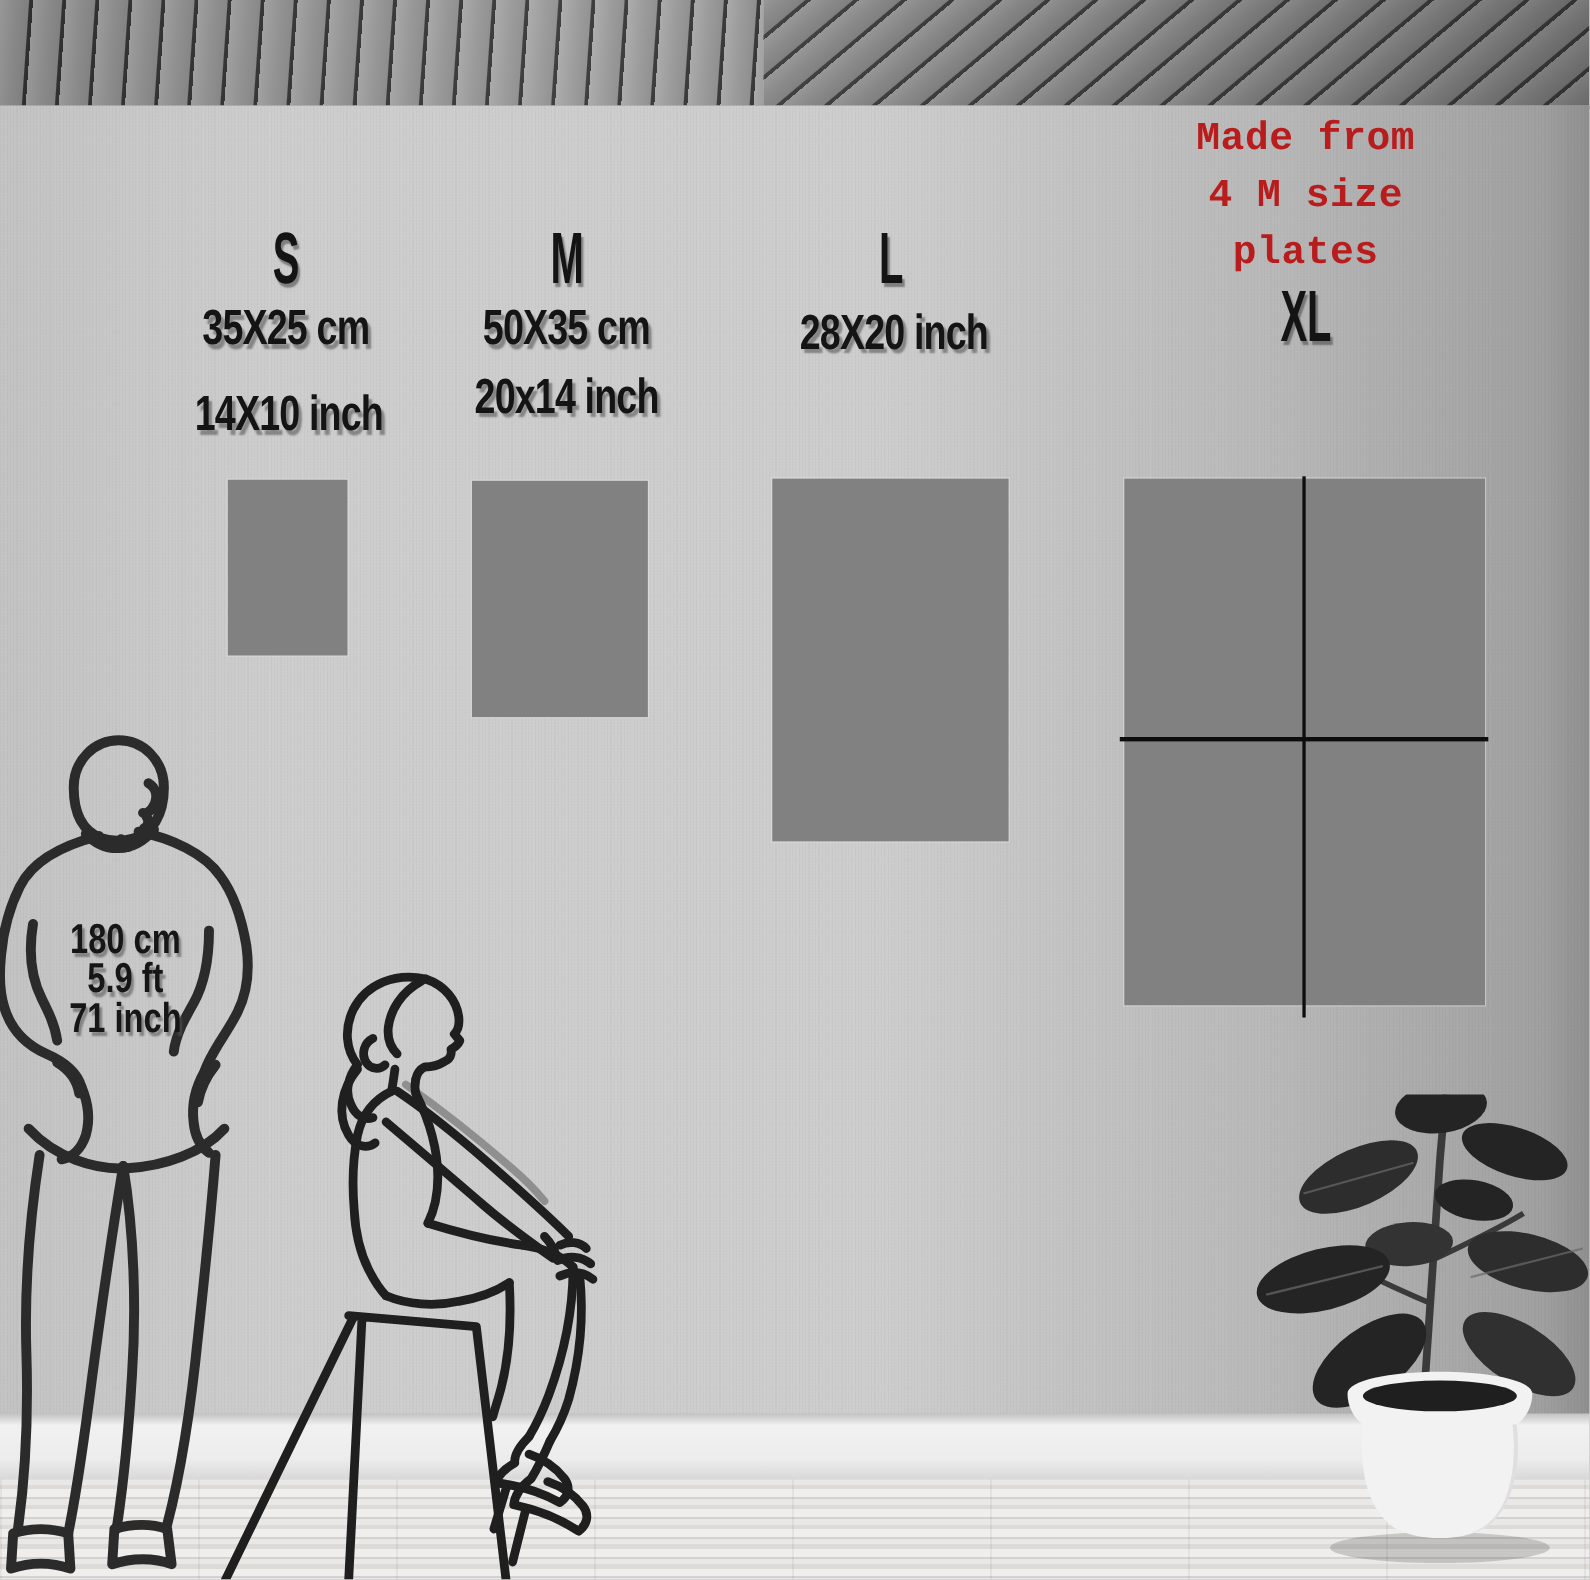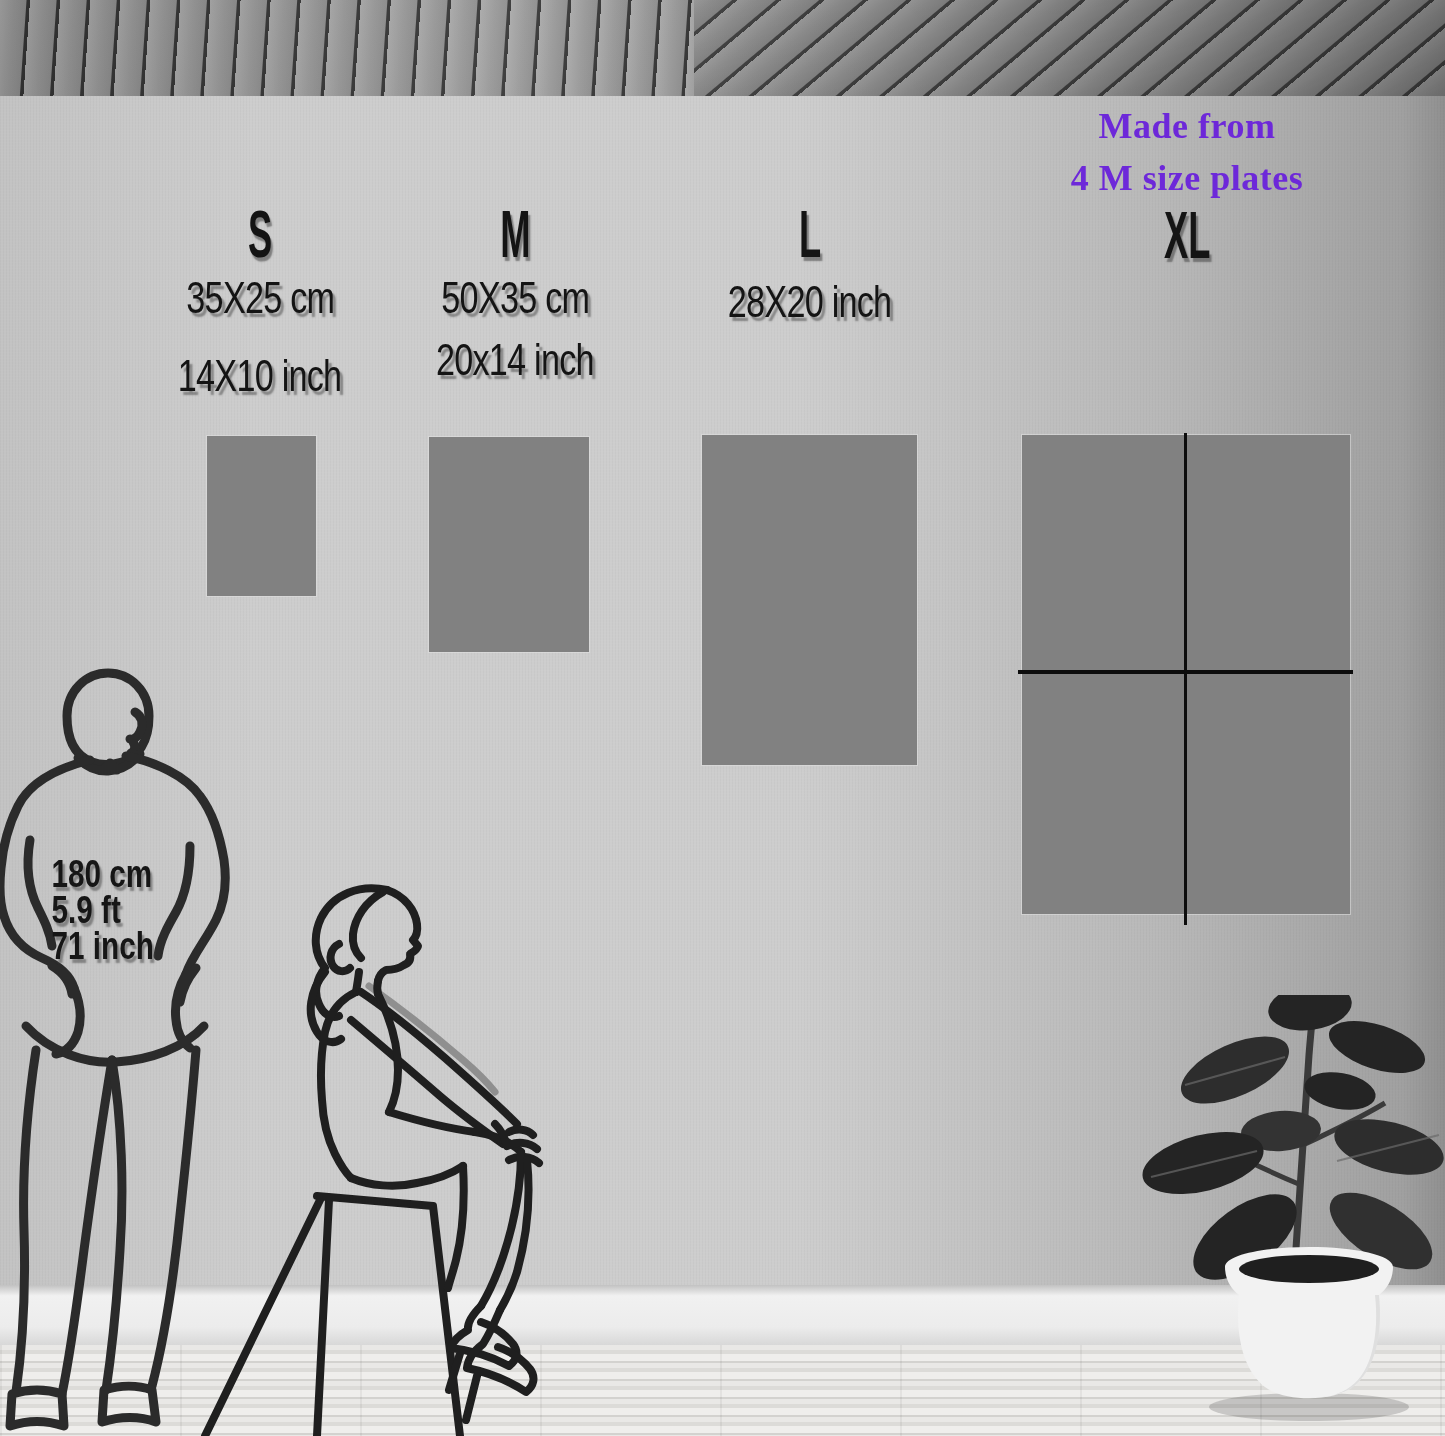--- a/index.html
+++ b/index.html
@@ -37,33 +37,33 @@
   .floor{position:absolute;left:0;top:1345px;width:1445px;height:91px;
     background:
       repeating-linear-gradient(90deg,rgba(0,0,0,.05) 0 2px,rgba(0,0,0,0) 2px 180px),
       repeating-linear-gradient(180deg,#e9e8e6 0 5px,#dcdbd8 5px 9px,#efeeec 9px 16px,#d3d2cf 16px 18px);
   }
   
   .col{position:absolute;text-align:center;color:#141414;}
   .sz-letter{display:inline-block;font-size:66px;line-height:58px;font-weight:700;
     transform:scaleX(.55);transform-origin:50% 50%;
     text-shadow:4px 4px 2px rgba(75,75,75,.6);}
-  .dim{display:block;font-weight:400;font-size:45px;line-height:46px;white-space:pre;
+  .dim{display:block;font-weight:700;font-size:45px;line-height:46px;white-space:pre;
     letter-spacing:-1px;margin-top:12px;
     text-shadow:4px 4px 2px rgba(75,75,75,.55);}
   .dim-inner{display:inline-block;transform:scaleX(.76);transform-origin:50% 50%;}
-  .note{display:block;font-family:Liberation Serif, serif;font-weight:700;font-size:36px;line-height:52px;
-    color:#6d28d9;letter-spacing:.5px;}
+  .note{display:block;font-family:Liberation Mono, monospace;font-weight:700;font-size:36px;line-height:52px;
+    color:#b91c1c;letter-spacing:.5px;}
   
   .swatch{position:absolute;background:#818181;outline:1px solid rgba(225,225,225,.55);}
   .xl-vline{position:absolute;background:#0d0d0d;}
   .xl-hline{position:absolute;background:#0d0d0d;}
   
   .fig{position:absolute;}
-  .man-label{position:absolute;left:34px;top:856px;width:160px;color:#161616;}
+  .man-label{position:absolute;left:34px;top:836px;width:160px;text-align:center;color:#161616;}
   .man-label span{display:block;font-weight:700;font-size:38px;line-height:36px;
     transform:scaleX(.78);transform-origin:50% 50%;
     text-shadow:3px 4px 2px rgba(85,85,85,.6);white-space:pre;}
 </style>
 </head>
 <body>
 
 <div class="ceiling">
   <div class="slats left"></div>
   <div class="slats right"></div>

